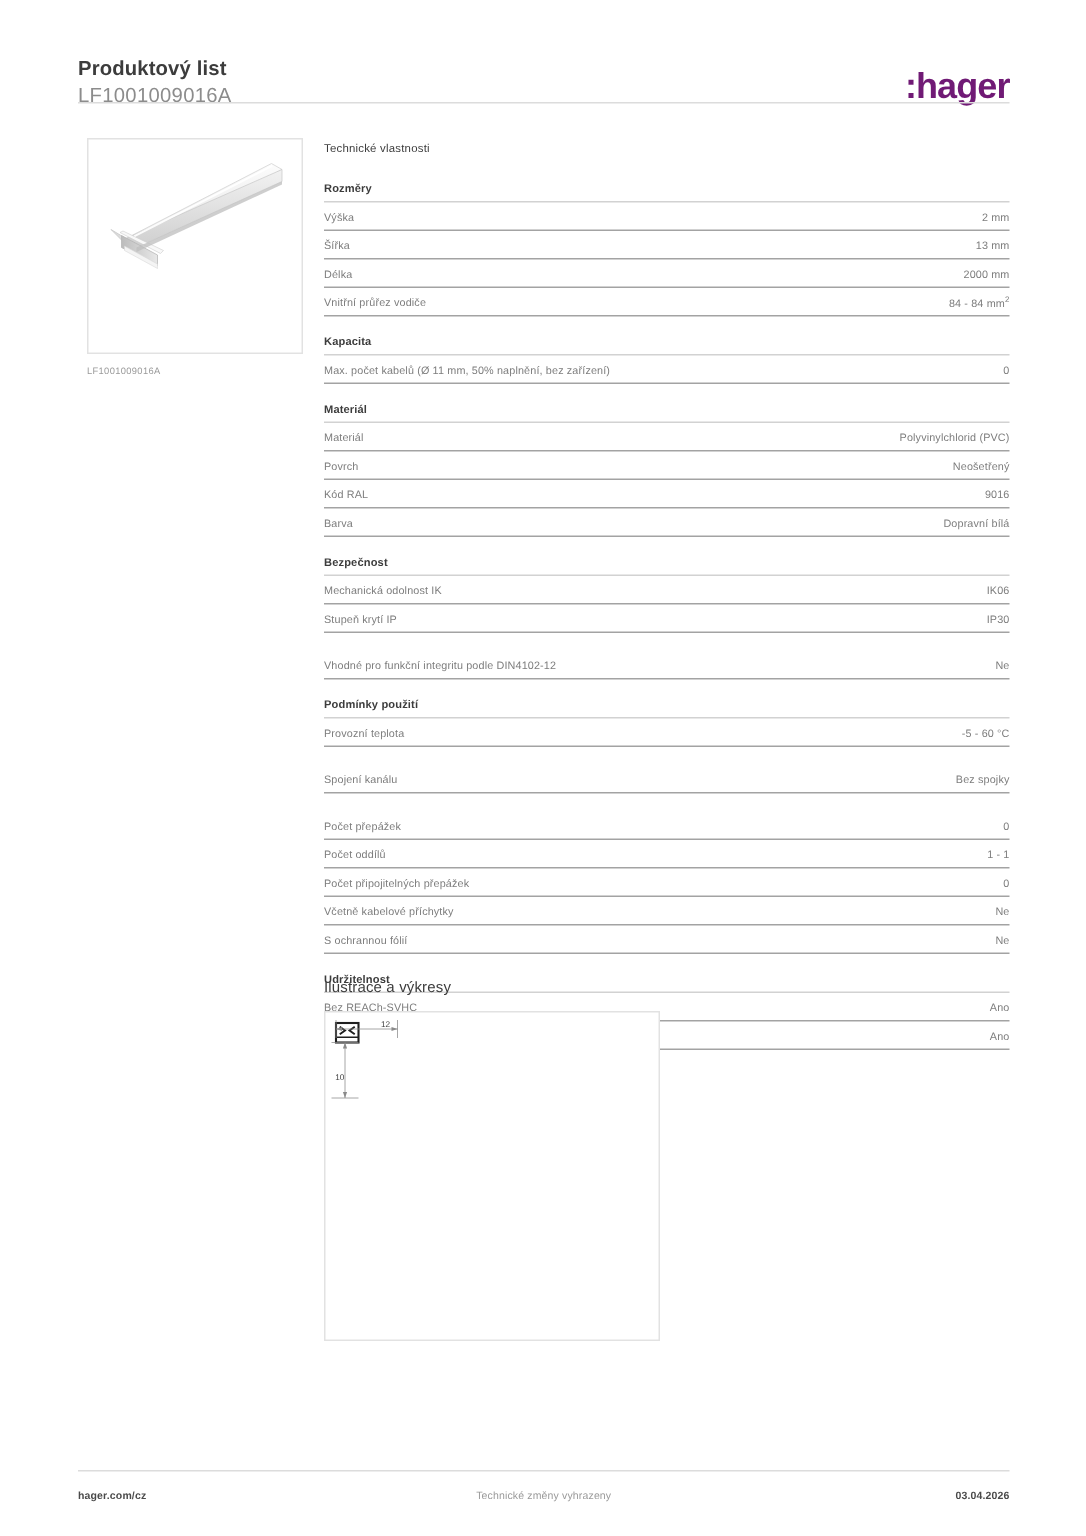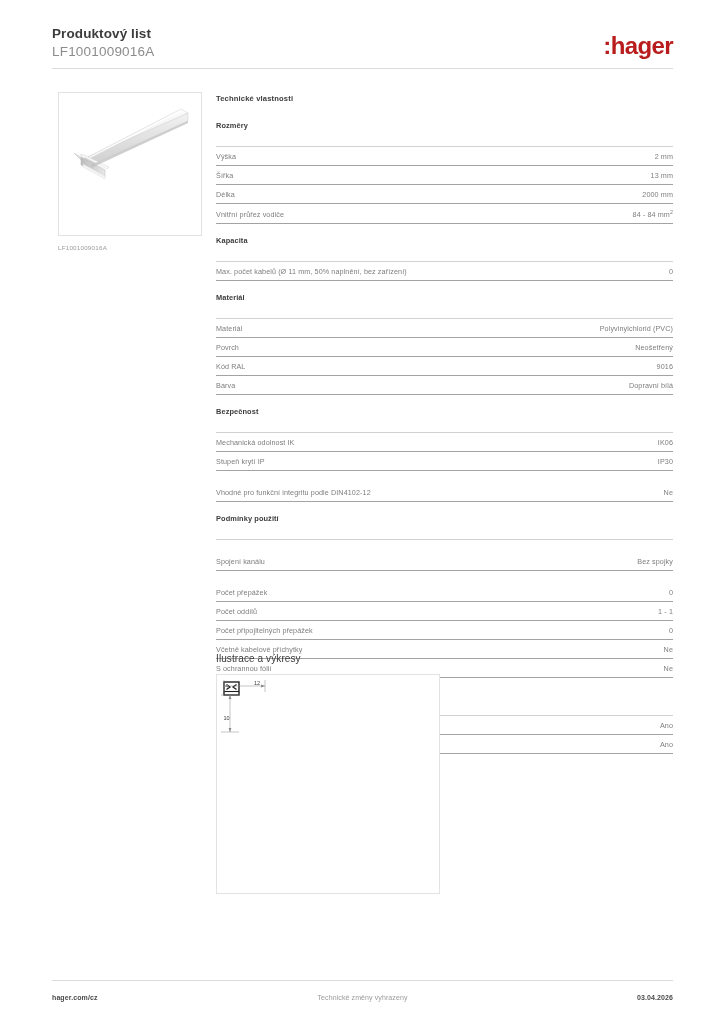--- a/index.html
+++ b/index.html
@@ -14,21 +14,21 @@
     font-family: "Liberation Sans", sans-serif;
     color: #4a4a4a;
     position: relative;
     overflow: hidden;
   }
 
   
   .header {
     position: absolute;
     left: 52px;
-    top: 26px;
+    top: 38px;
     width: 621px;
     height: 44px;
   }
   .doc-type {
     font-size: 13.5px;
     font-weight: bold;
     color: #3c3c3c;
     letter-spacing: 0.1px;
     line-height: 16px;
   }
@@ -39,21 +39,21 @@
     letter-spacing: 0.2px;
     line-height: 16px;
     margin-top: 2px;
   }
   .logo {
     position: absolute;
     right: 0;
     top: 7px;
     font-size: 24px;
     font-weight: bold;
-    color: #b91c1c;
+    color: #701a75;
     letter-spacing: -0.6px;
     line-height: 26px;
   }
   .header-rule {
     position: absolute;
     left: 52px;
     top: 68px;
     width: 621px;
     height: 1px;
     background: #dcdcdc;
@@ -84,32 +84,32 @@
 
   
   .spec-col {
     position: absolute;
     left: 216px;
     top: 94px;
     width: 457px;
   }
   .spec-title {
     font-size: 7.6px;
-    font-weight: bold;
+    font-weight: normal;
     color: #3c3c3c;
     letter-spacing: 0.15px;
     margin-bottom: 18px;
   }
   .group { margin-bottom: 12px; }
   .group-title {
     font-size: 7.4px;
     font-weight: bold;
     color: #3c3c3c;
     letter-spacing: 0.1px;
-    padding-bottom: 16px;
+    padding-bottom: 4px;
     border-bottom: 1px solid #d2d2d2;
   }
   .row {
     display: flex;
     justify-content: space-between;
     align-items: baseline;
     font-size: 7.2px;
     color: #7d7d7d;
     letter-spacing: 0.1px;
     padding: 4.6px 0 4.4px 0;
@@ -296,20 +296,24 @@
         </div>
       </div>
       <div class="group">
         <div class="row">
           <span class="label">Vhodné pro funkční integritu podle DIN4102-12</span>
           <span class="value">Ne</span>
         </div>
       </div>
       <div class="group">
         <div class="group-title">Podmínky použití</div>
+        <div class="row">
+          <span class="label">Provozní teplota</span>
+          <span class="value">-5 - 60 °C</span>
+        </div>
       </div>
       <div class="group">
         <div class="row">
           <span class="label">Spojení kanálu</span>
           <span class="value">Bez spojky</span>
         </div>
       </div>
       <div class="group">
         <div class="row">
           <span class="label">Počet přepážek</span>

